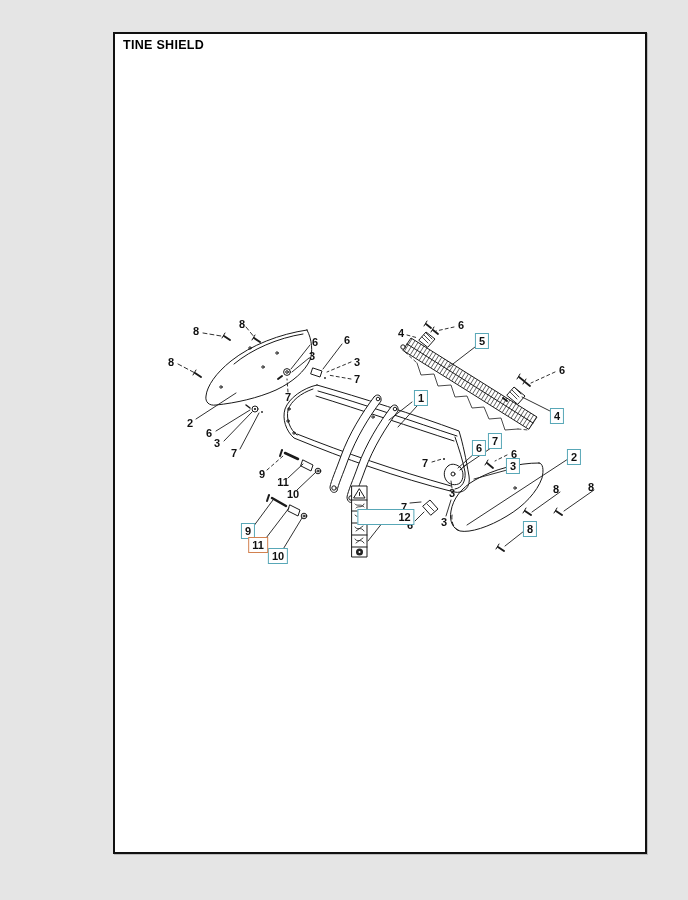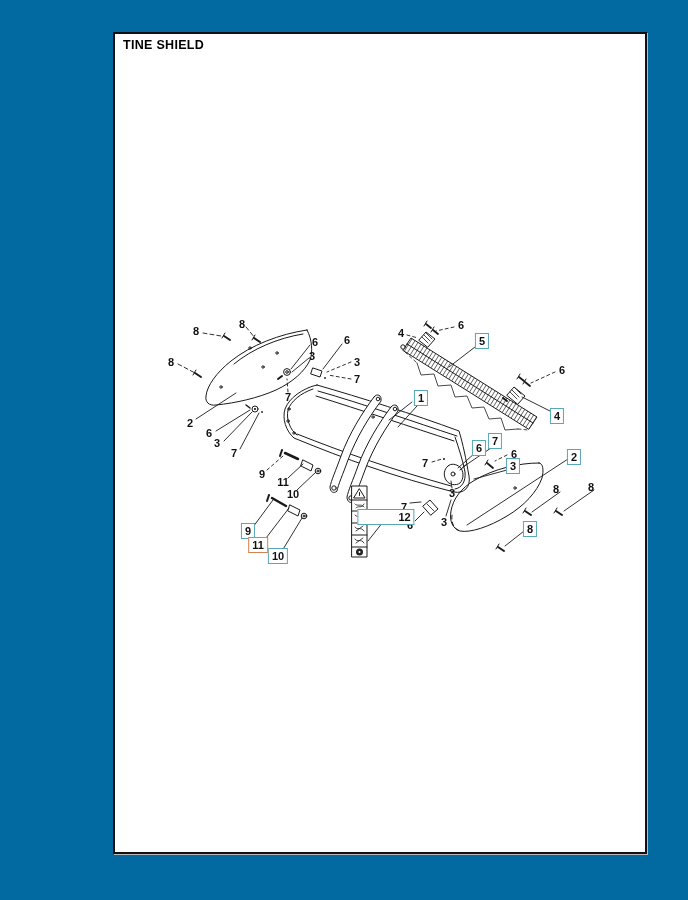--- a/index.html
+++ b/index.html
@@ -1,16 +1,16 @@
 <!DOCTYPE html>
 <html style="--teal: #58A7B7; --orange: #D2814F;"><head>
 <meta charset="utf-8">
 <style>
   html,body{margin:0;padding:0;background:#fff;}
-  #stage{position:relative;width:688px;height:900px;background:#0369a1;overflow:hidden;
+  #stage{position:relative;width:688px;height:900px;background:#e5e5e5;overflow:hidden;
          font-family:"Liberation Sans",sans-serif;}
   .page-frame{position:absolute;left:113px;top:32px;width:530px;height:818px;
               border:2px solid #111;background:#fff;box-shadow:1px 1px 0 #bbb;}
   .page-title{position:absolute;left:123px;top:38px;font:bold 12.5px "Liberation Sans",sans-serif;
               color:#000;letter-spacing:.3px;}
   #diagram-svg{position:absolute;left:0;top:0;width:688px;height:900px;}
   #callout-layer{position:absolute;left:0;top:0;width:688px;height:900px;pointer-events:none;}
   .callout{position:absolute;transform:translate(-50%,-50%);
            font:bold 11px "Liberation Sans",sans-serif;color:#111;line-height:1;
            white-space:nowrap;pointer-events:auto;}

